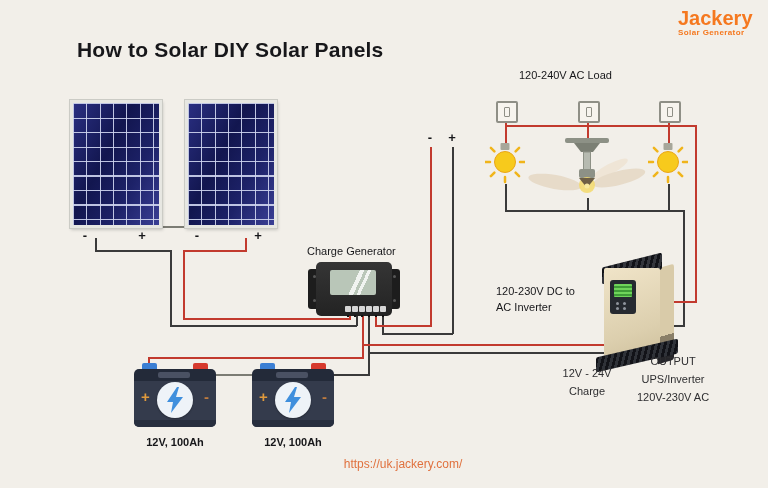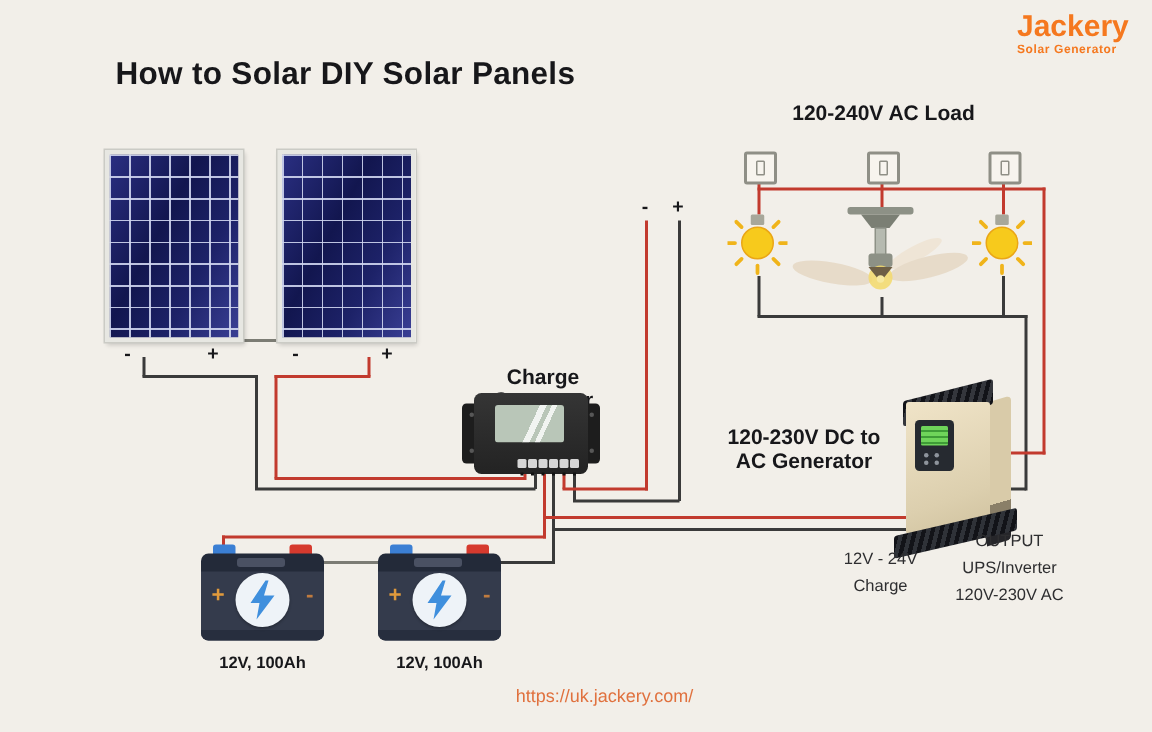--- a/index.html
+++ b/index.html
@@ -7,21 +7,21 @@
   #canvas{position:relative;width:768px;height:488px;background:#f2efe9;overflow:hidden;}
   
   i.w{display:block;position:absolute;background:#3a3a3a;}
   i.w.h{height:2px;} i.w.v{width:2px;}
   i.w.r{background:#c23a2e;} i.w.g{background:#7c7c74;}
   
   .t{position:absolute;color:#17171a;}
   .title{font-size:21px;font-weight:800;letter-spacing:.2px;}
   .logo-brand{font-size:20px;font-weight:800;color:#f5781f;line-height:20px;}
   .logo-tag{font-size:8px;font-weight:700;color:#f5781f;letter-spacing:.4px;}
-  .lbl{font-size:14px;font-weight:700;text-align:center;line-height:15px;}
+  .lbl{font-size:11px;font-weight:400;text-align:left;line-height:15px;}
   .lbl2{font-size:11px;font-weight:500;text-align:center;line-height:18px;color:#2e2e30;}
   .sign{font-size:13px;font-weight:800;width:14px;text-align:center;}
   .batlbl{font-size:11px;font-weight:600;text-align:center;width:84px;}
   .url{font-size:12px;font-weight:500;color:#e0713e;text-align:center;width:240px;cursor:pointer;}
   
   .panel{position:absolute;top:100px;width:86px;height:122px;border:3px solid #e7e7e2;
     box-shadow:0 0 0 1px #cbcbc5,1px 2px 3px rgba(0,0,0,.18);
     background:
       repeating-linear-gradient(to right, rgba(208,214,240,.9) 0 1px, transparent 1px 13.33px),
       repeating-linear-gradient(to bottom, rgba(208,214,240,.9) 0 1px, transparent 1px 14.5px),
@@ -183,23 +183,23 @@
     <div class="body"></div>
     <div class="scr"></div>
     <i class="term" style="left:37px"></i>
     <i class="term" style="left:44px"></i>
     <i class="term" style="left:51px"></i>
     <i class="term" style="left:58px"></i>
     <i class="term" style="left:65px"></i>
     <i class="term" style="left:72px"></i>
   </div>
 
-  <div class="t lbl" style="left:480px;top:283px;width:112px;line-height:16px">
+  <div class="t lbl" style="left:496px;top:283px;width:112px;line-height:16px">
     <div>120-230V DC to</div>
-    <div>AC Generator</div>
+    <div>AC Inverter</div>
   </div>
   <div class="inv">
     <div class="side"></div>
     <div class="top"></div>
     <div class="front"></div>
     <div class="base"></div>
     <div class="disp">
       <div class="scrn"></div>
       <div class="btn"></div>
     </div>

